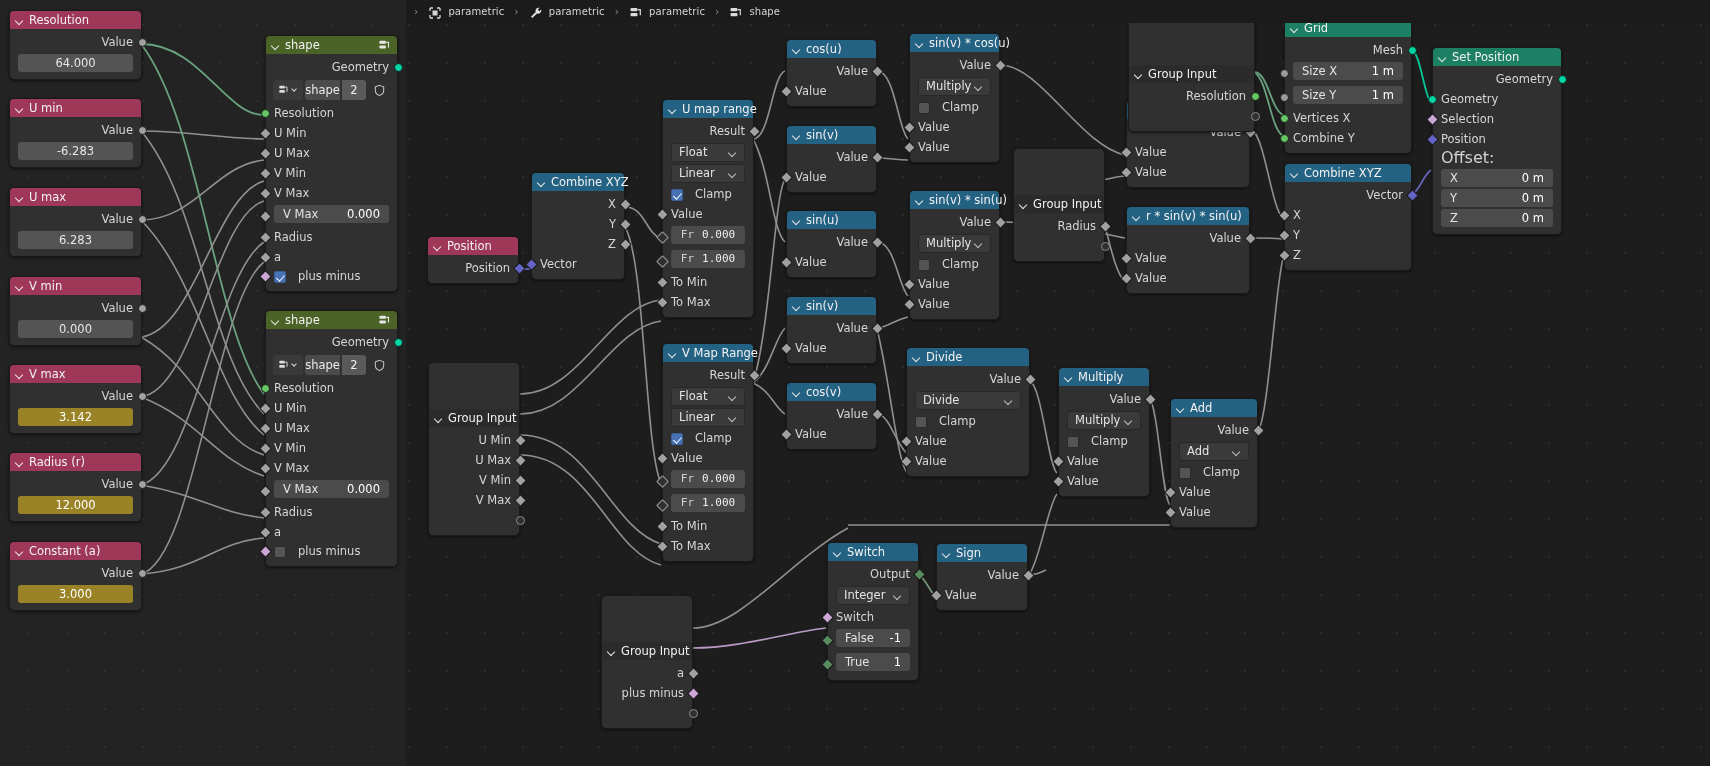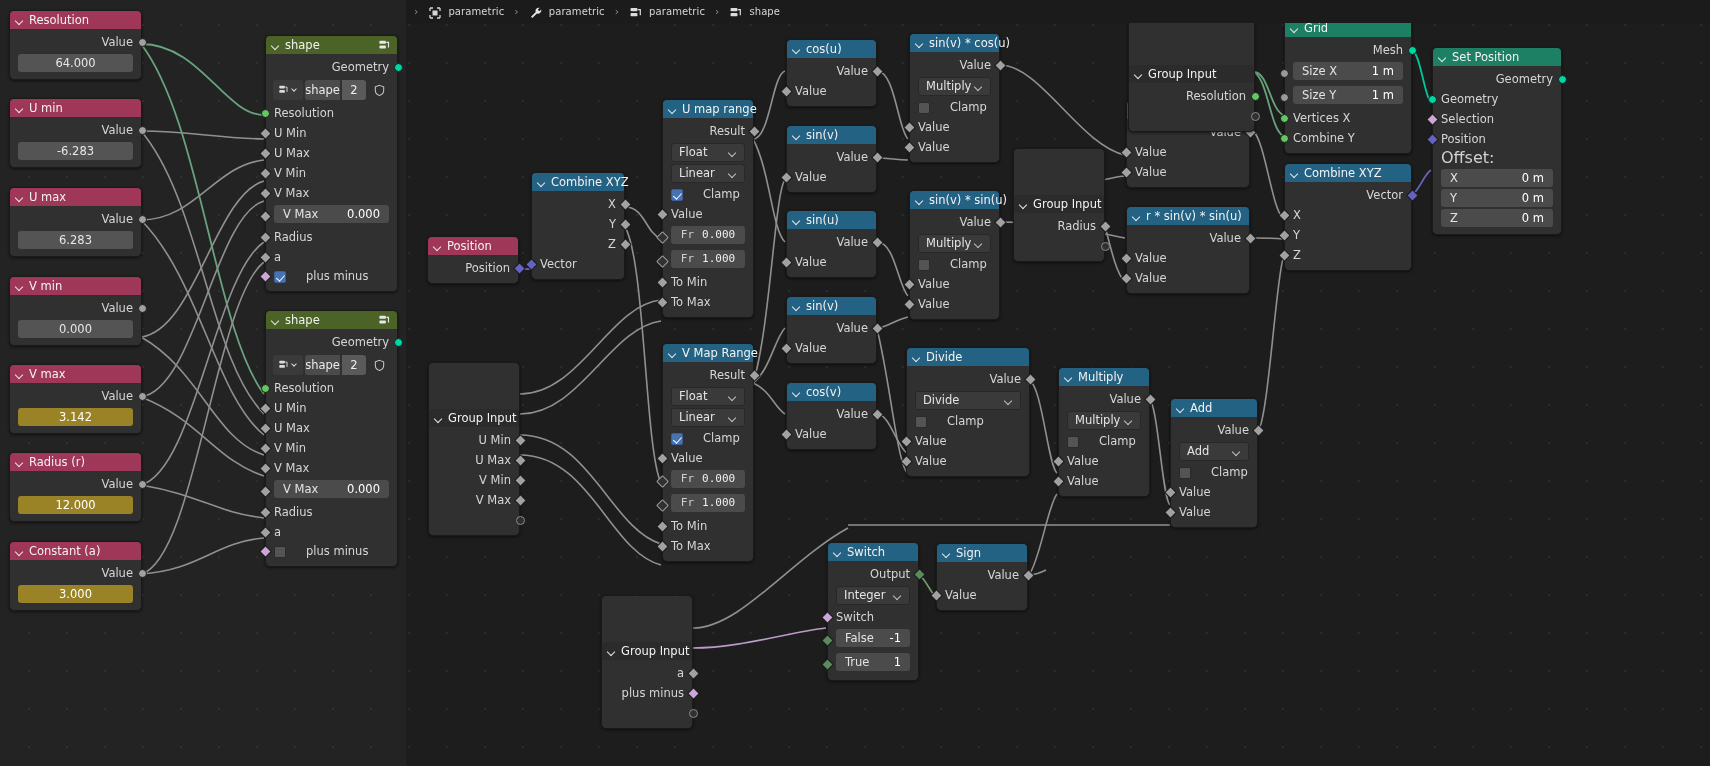--- a/index.html
+++ b/index.html
@@ -133,21 +133,21 @@
     width: 8px; height: 8px; position: relative; opacity: .85;
   }
   .dropdown .dd-ar:before{
     content:''; position:absolute; left:0; top:1px; width:5px;height:5px;
     border-right:1.3px solid #d8d8d8; border-bottom:1.3px solid #d8d8d8;
     transform: rotate(45deg);
   }
 
   .checkrow {
     height: 19px; line-height: 19px; padding: 0 8px;
-    display: flex; align-items: center; gap: 20px;
+    display: flex; align-items: center; gap: 12px;
     font-size: 11.5px; color: #d6d6d6; position: relative;
   }
   .cbox {
     width: 12px; height: 12px; border-radius: 2px;
     background: #545454; border: 1px solid #2a2a2a;
     flex: 0 0 auto; position: relative;
   }
   .cbox.on { background: #4772b3; border-color: #3a5e95; }
   .cbox.on:after {
     content:''; position: absolute; left: 3.4px; top: 1px;

